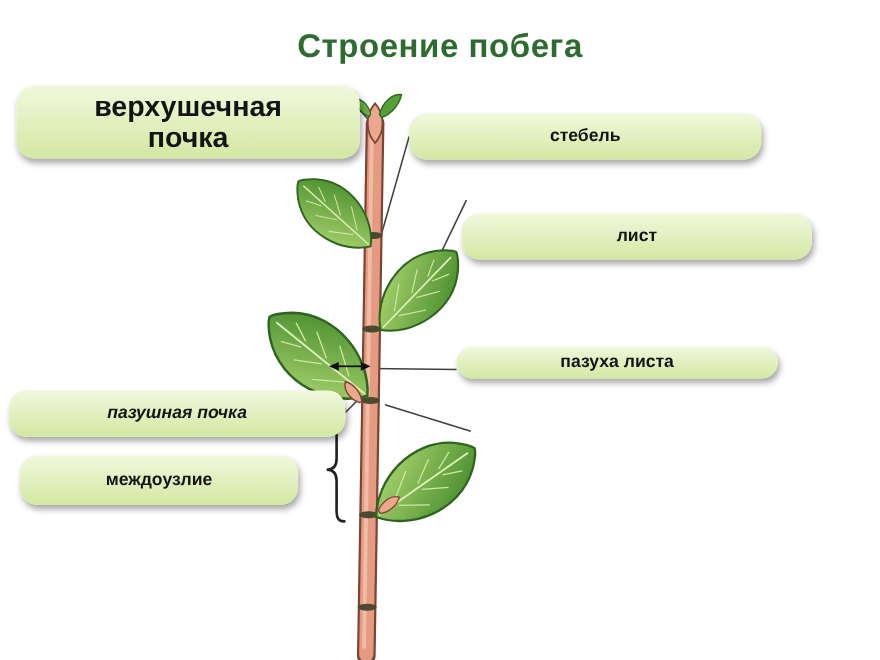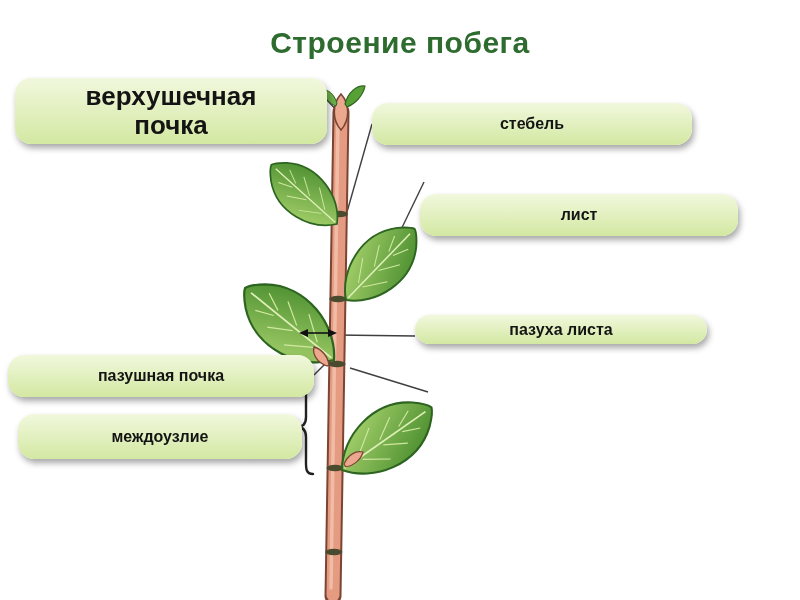--- a/index.html
+++ b/index.html
@@ -17,22 +17,22 @@
     color:var(--label-text,#141414);
     background:linear-gradient(to bottom, var(--label-bg-top,#f1f8dd), var(--label-bg-bottom,#d3e8a2));
     border-radius:16px; box-shadow:2px 4px 6px rgba(0,0,0,0.35);
     padding:2px 12px;
   }
   .box-apical    { left:15px;  top:78px;  width:312px; height:66px; font-size:26px; padding:0 52px; }
   .box-stem      { left:372px; top:103px; width:320px; height:42px; }
   .box-leaf      { left:420px; top:158px; width:318px; height:42px;margin-top:36px; }
   .box-axil      { left:415px; top:315px; width:292px; height:29px; }
   .box-node      { left:428px; top:373px; width:306px; height:42px; }
-  .box-axillary  { left:8px;   top:355px; width:306px; height:42px; }
-  .box-internode { left:18px;  top:414px; width:284px; height:45px; }
+  .box-axillary  { left:8px;   top:355px; width:306px; height:42px;font-style:italic; }
+  .box-internode { left:18px;  top:414px; width:253px; height:45px; }
 </style>
 </head>
 <body>
 
 <div class="slide">
 
   <svg class="diagram" viewBox="0 0 800 600" aria-hidden="true">
     <defs>
       <linearGradient id="leafGrad" x1="0" y1="0" x2="1" y2="1">
         <stop offset="0" stop-color="#b2da74"></stop>

